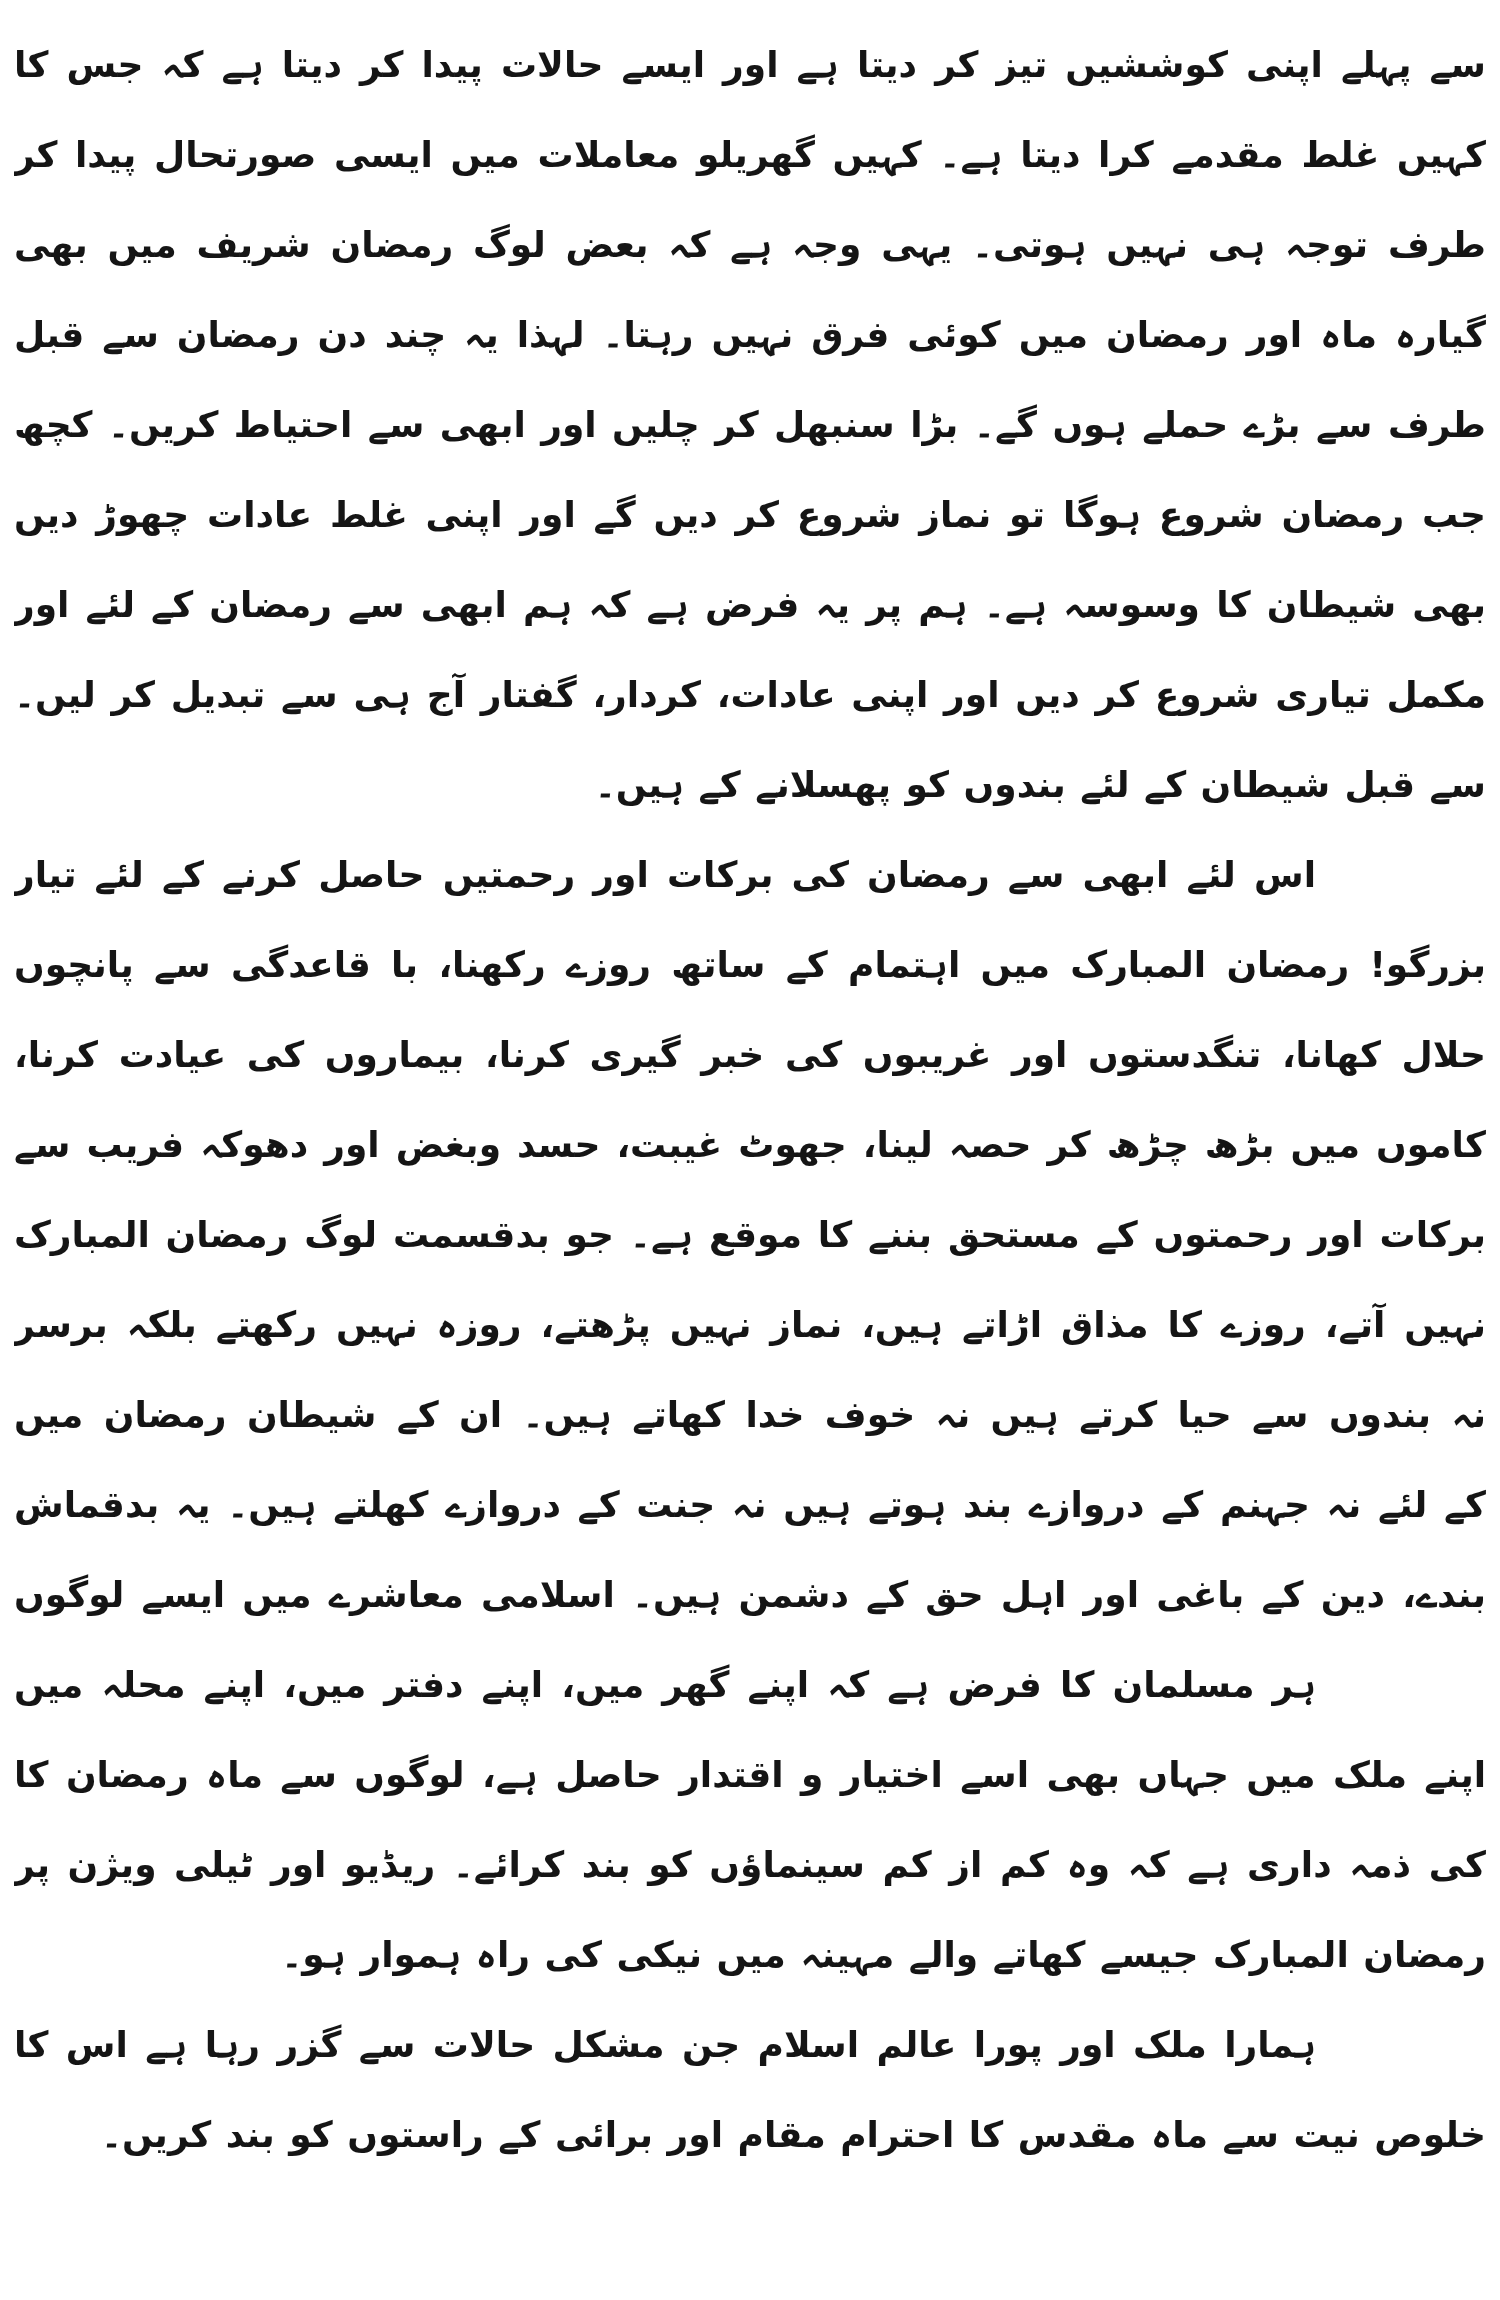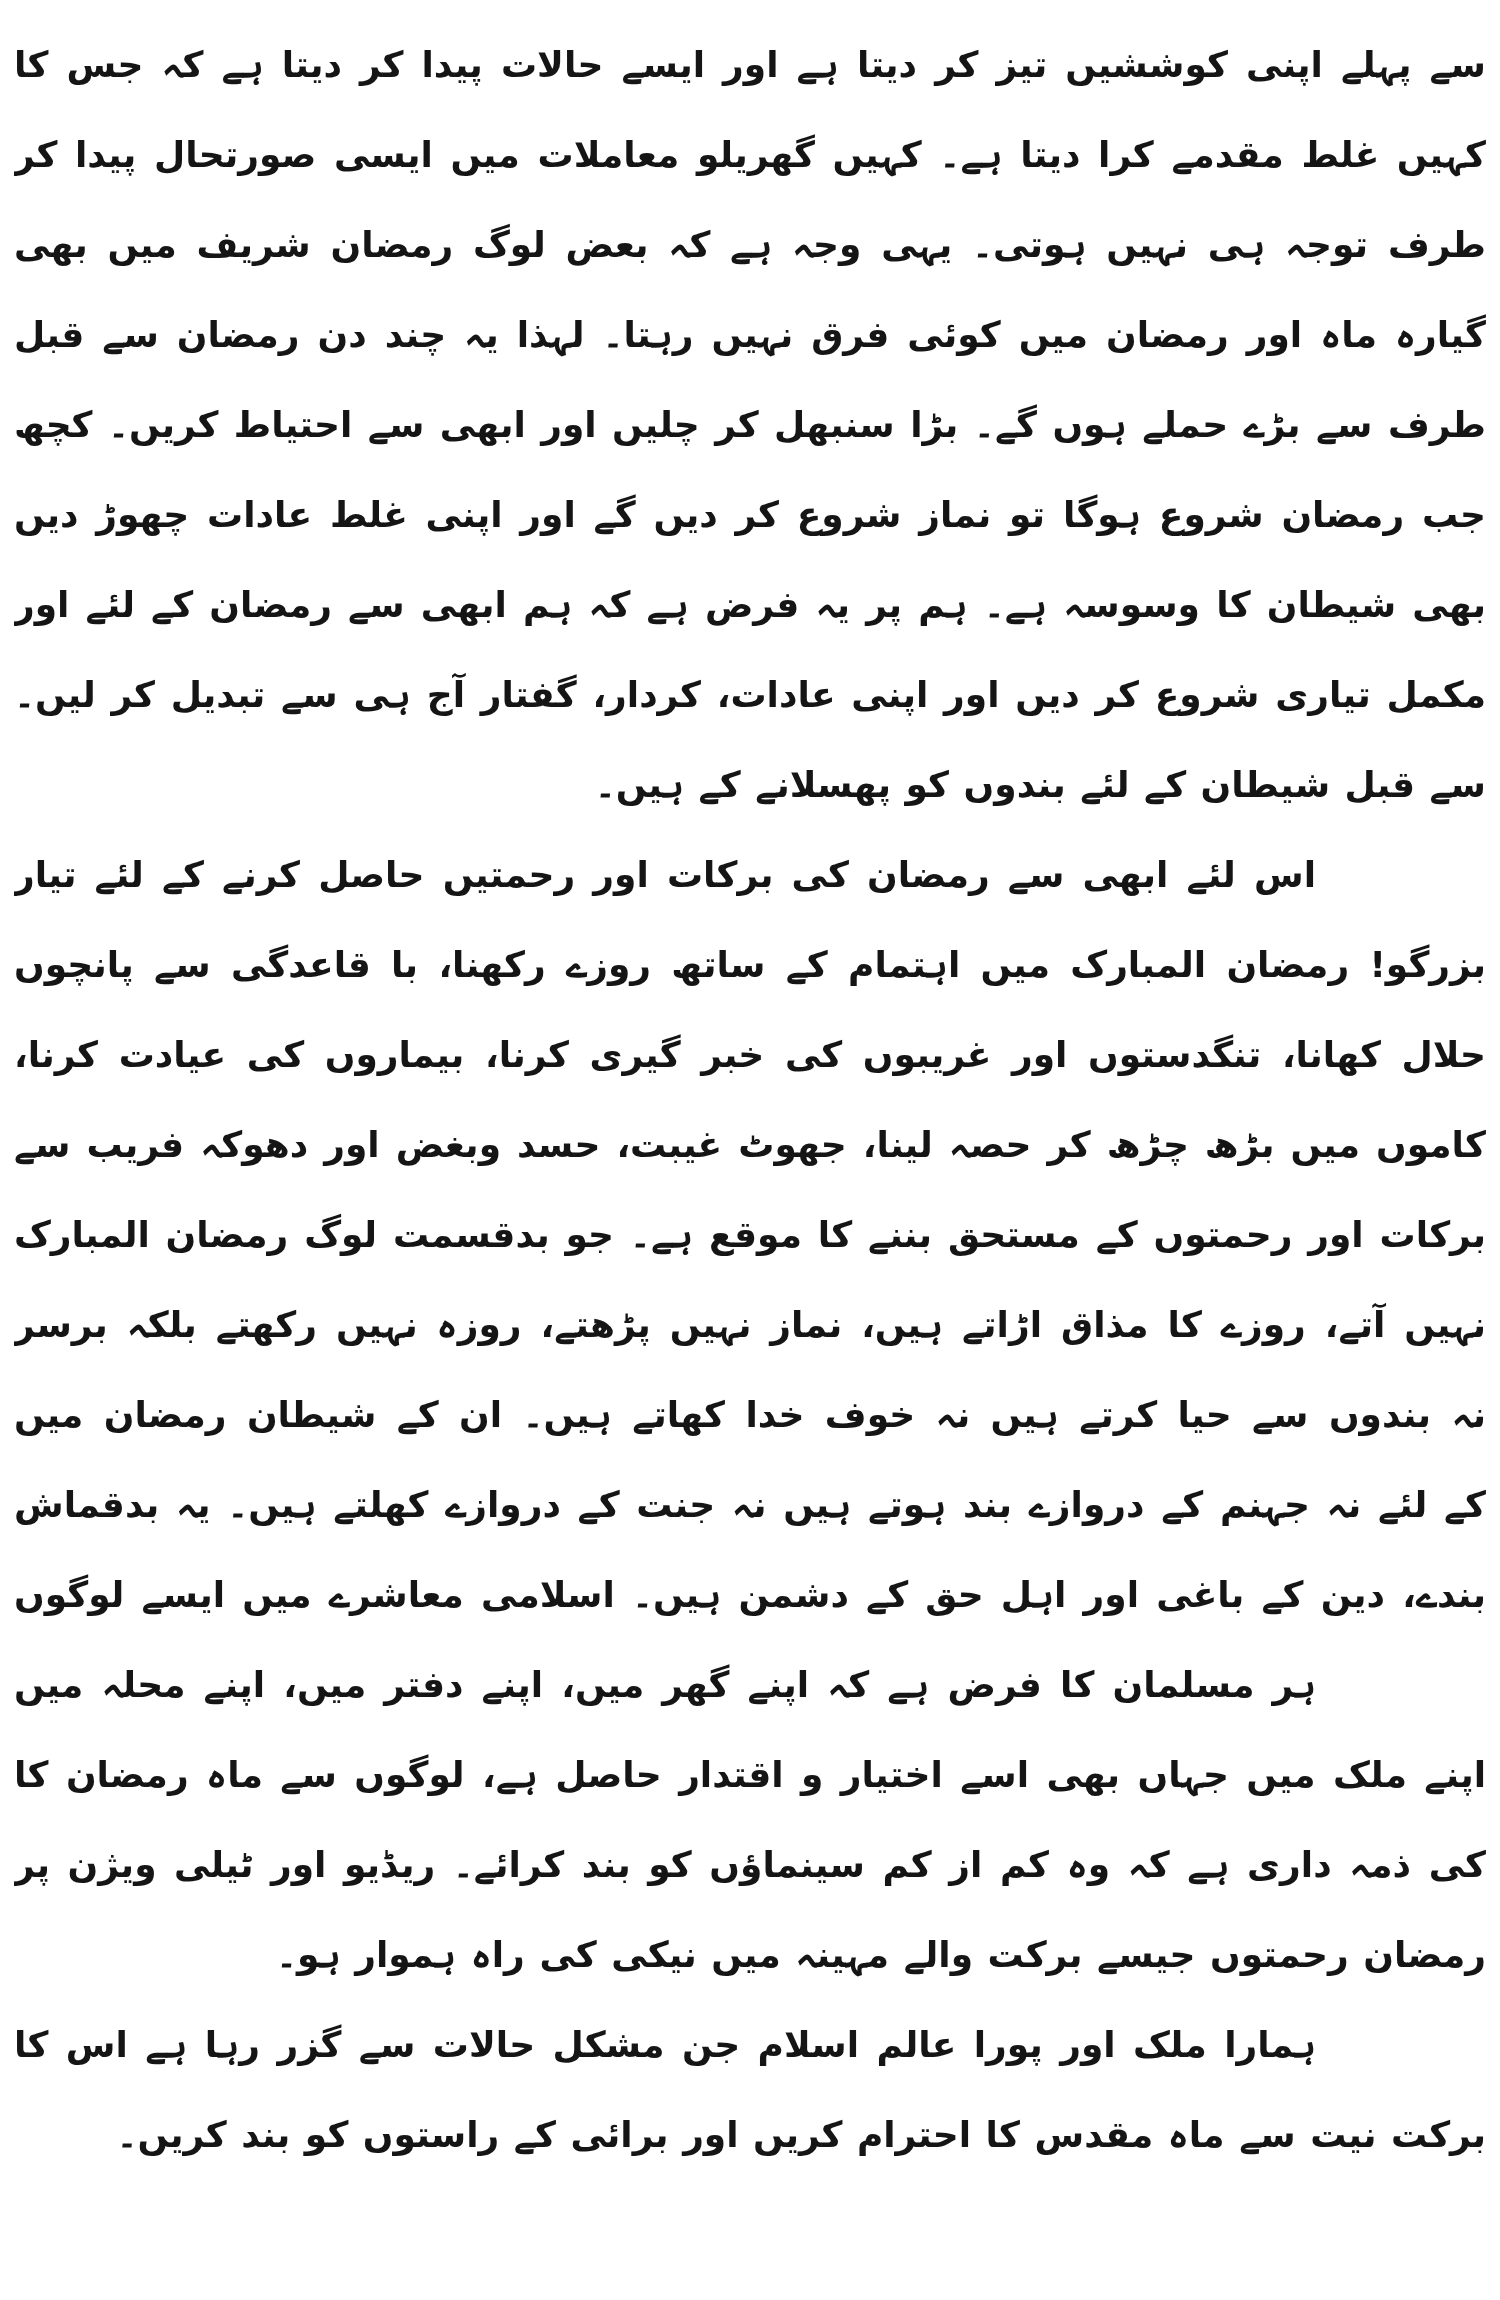--- a/index.html
+++ b/index.html
@@ -68,20 +68,20 @@
         <div class="line">برکات اور رحمتوں کے مستحق بننے کا موقع ہے۔ جو بدقسمت لوگ رمضان المبارک میں بھی برائیوں سے باز</div>
         <div class="line">نہیں آتے، روزے کا مذاق اڑاتے ہیں، نماز نہیں پڑھتے، روزہ نہیں رکھتے بلکہ برسر عام کھاتے پیتے ہیں۔</div>
         <div class="line">نہ بندوں سے حیا کرتے ہیں نہ خوف خدا کھاتے ہیں۔ ان کے شیطان رمضان میں بھی کھلے رہتے ہیں۔ ان</div>
         <div class="line">کے لئے نہ جہنم کے دروازے بند ہوتے ہیں نہ جنت کے دروازے کھلتے ہیں۔ یہ بدقماش لوگ شیطان کے</div>
         <div class="line">بندے، دین کے باغی اور اہل حق کے دشمن ہیں۔ اسلامی معاشرے میں ایسے لوگوں کا مقام جانوروں سے</div>
       </div>
       <div class="para">
         <div class="line para-start">ہر مسلمان کا فرض ہے کہ اپنے گھر میں، اپنے دفتر میں، اپنے محلہ میں اور شہر میں، اپنے گاؤں اور</div>
         <div class="line">اپنے ملک میں جہاں بھی اسے اختیار و اقتدار حاصل ہے، لوگوں سے ماہ رمضان کا احترام کروائے۔ حکومت</div>
         <div class="line">کی ذمہ داری ہے کہ وہ کم از کم سینماؤں کو بند کرائے۔ ریڈیو اور ٹیلی ویژن پر فلمی گانوں کو بند کرائے تا کہ</div>
-        <div class="line para-end">رمضان رحمتوں جیسے برکت والے مہینہ میں نیکی کی راہ ہموار ہو۔</div>
+        <div class="line para-end">رمضان المبارک جیسے کھاتے والے مہینہ میں نیکی کی راہ ہموار ہو۔</div>
       </div>
       <div class="para">
         <div class="line para-start">ہمارا ملک اور پورا عالم اسلام جن مشکل حالات سے گزر رہا ہے اس کا تقاضا ہے کہ عوام اور حکمران</div>
-        <div class="line para-end">برکت نیت سے ماہ مقدس کا احترام کریں اور برائی کے راستوں کو بند کریں۔</div>
+        <div class="line para-end">خلوص نیت سے ماہ مقدس کا احترام مقام اور برائی کے راستوں کو بند کریں۔</div>
       </div>
     </div>
 </div>
 
 </body></html>

